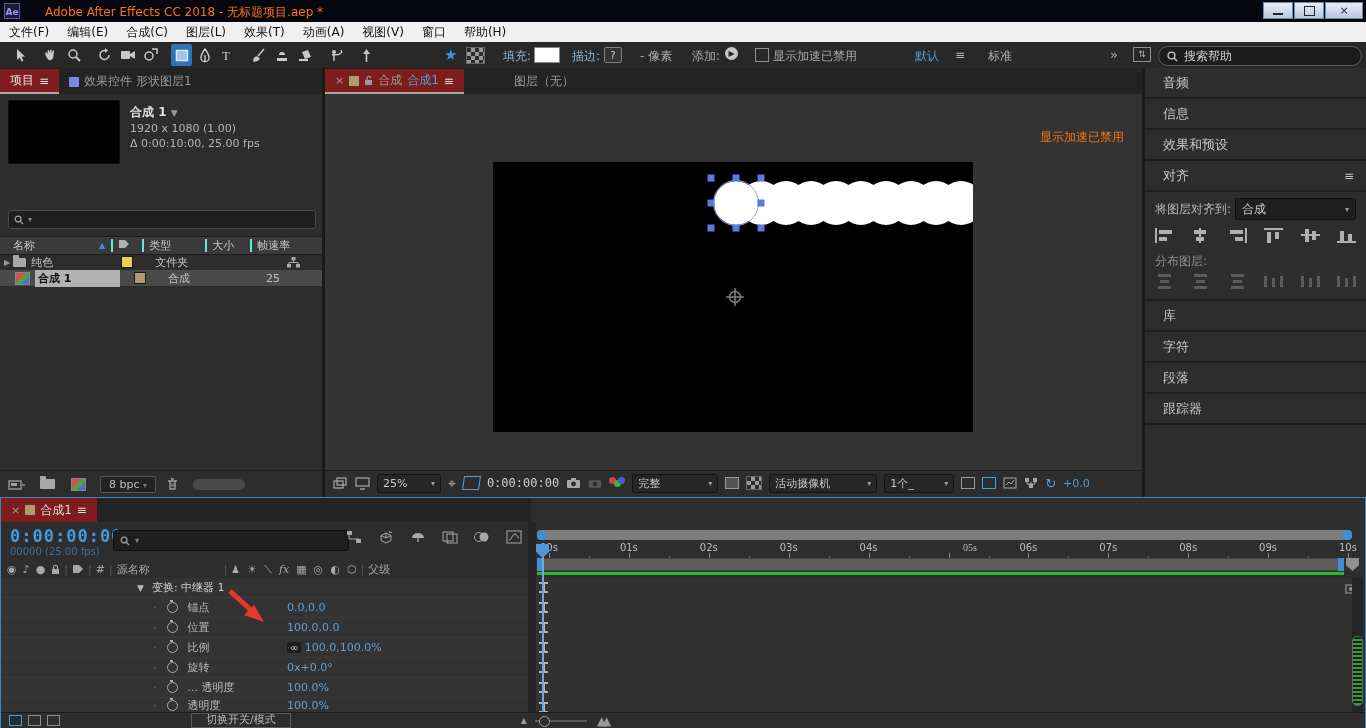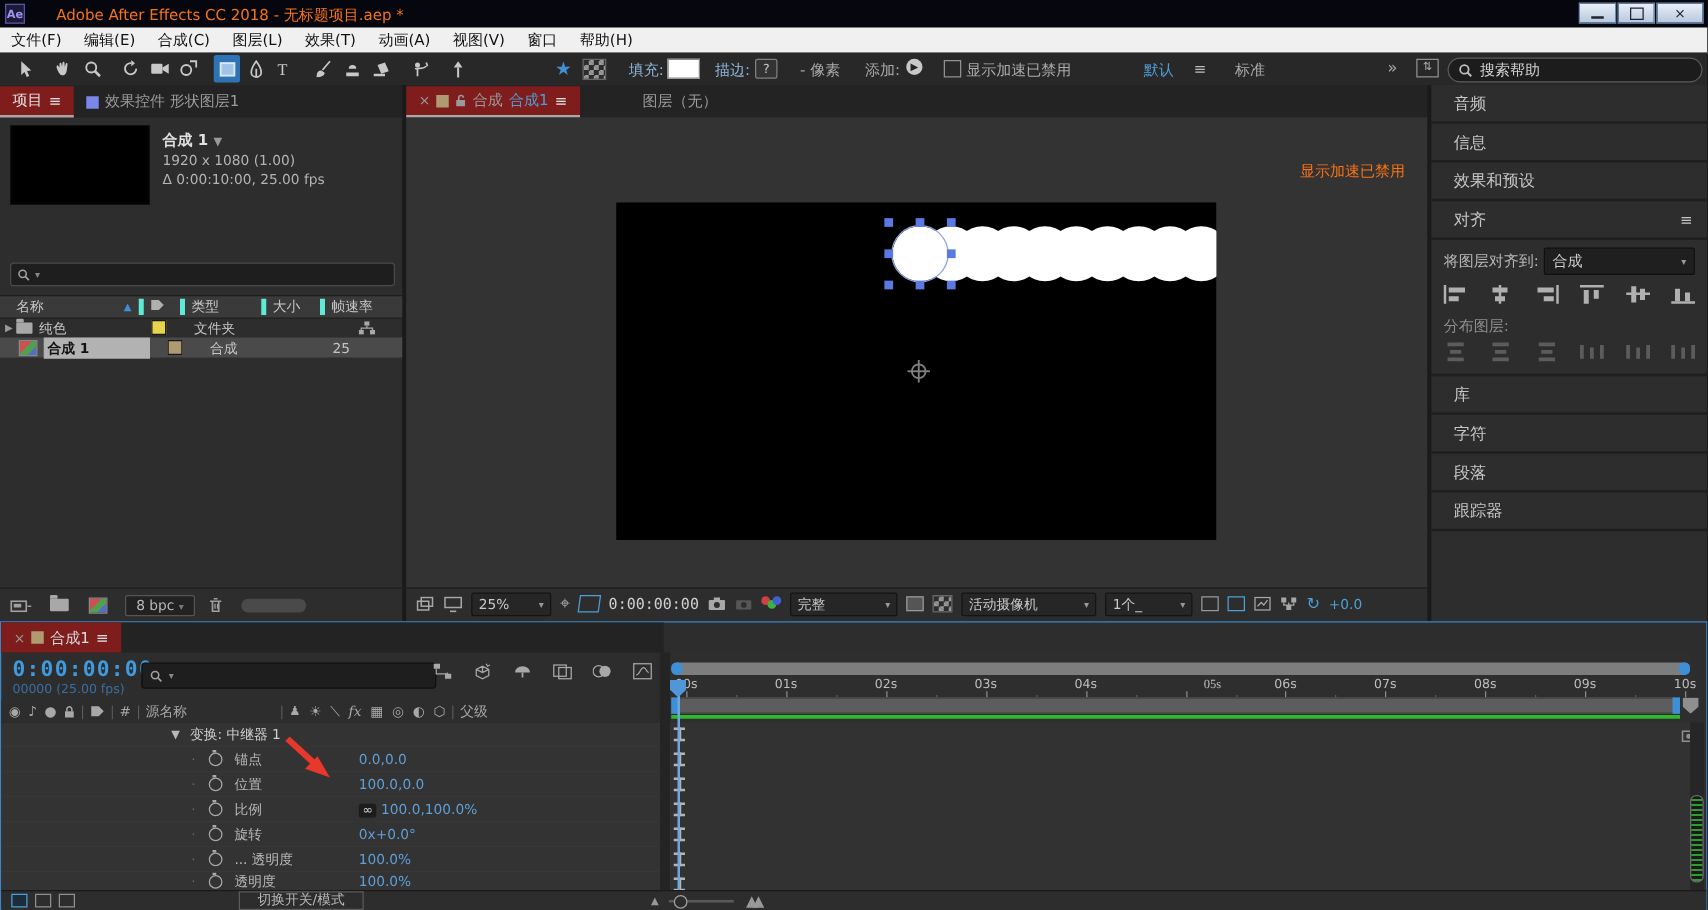--- a/index.html
+++ b/index.html
@@ -50,21 +50,21 @@
   .ptab.active{background:#7f1d1d;color:#e2e2e2;border-bottom:2px solid #a8a8a8;box-sizing:border-box;}
   .sq{width:10px;height:10px;display:inline-block;}
   .closex{color:#9a9a9a;font-size:11px;}
 
   
   .thumb{left:8px;top:32px;width:110px;height:62px;background:#000;border:1px solid #101010;}
   .comp-title{font-weight:bold;color:#e0e0e0;font-size:12px;}
   .comp-sub{color:#b4b4b4;font-size:11px;line-height:15px;}
   .searchbox{background:#1e1e1e;border:1px solid #4a4a4a;border-radius:3px;height:17px;display:flex;align-items:center;padding:0 5px;gap:4px;}
   .gridhead{background:#3a3a3a;height:17px;display:flex;align-items:center;font-size:11px;color:#c8c8c8;border-top:1px solid #1e1e1e;border-bottom:1px solid #1e1e1e;}
-  .gh-cell{border-left:4px solid #5eead4;padding-left:5px;height:13px;line-height:13px;}
+  .gh-cell{border-left:2px solid #5eead4;padding-left:5px;height:13px;line-height:13px;}
   .prow{height:16px;display:flex;align-items:center;font-size:11px;color:#c4c4c4;}
   .swatch{width:10px;height:10px;border:1px solid #1a1a1a;}
   .folder-ic{width:13px;height:9px;background:#a8a8a8;border-radius:1px;position:relative;}
   .folder-ic:before{content:"";position:absolute;top:-3px;left:0;width:6px;height:3px;background:#a8a8a8;border-radius:1px 1px 0 0;}
   .comp-ic{width:13px;height:11px;border:1px solid #888;background:linear-gradient(135deg,#d05050 0 40%,#50a050 40% 70%,#5070c8 70% 100%);}
   .chip{background:#222;border:1px solid #555;border-radius:2px;color:#bbb;font-size:11px;padding:0 8px;height:15px;line-height:15px;}
 
   
   .viewer-bg{left:325px;top:94px;width:817px;height:376px;background:#333333;}
   .vcanvas{left:493px;top:162px;width:480px;height:270px;background:#000;}

